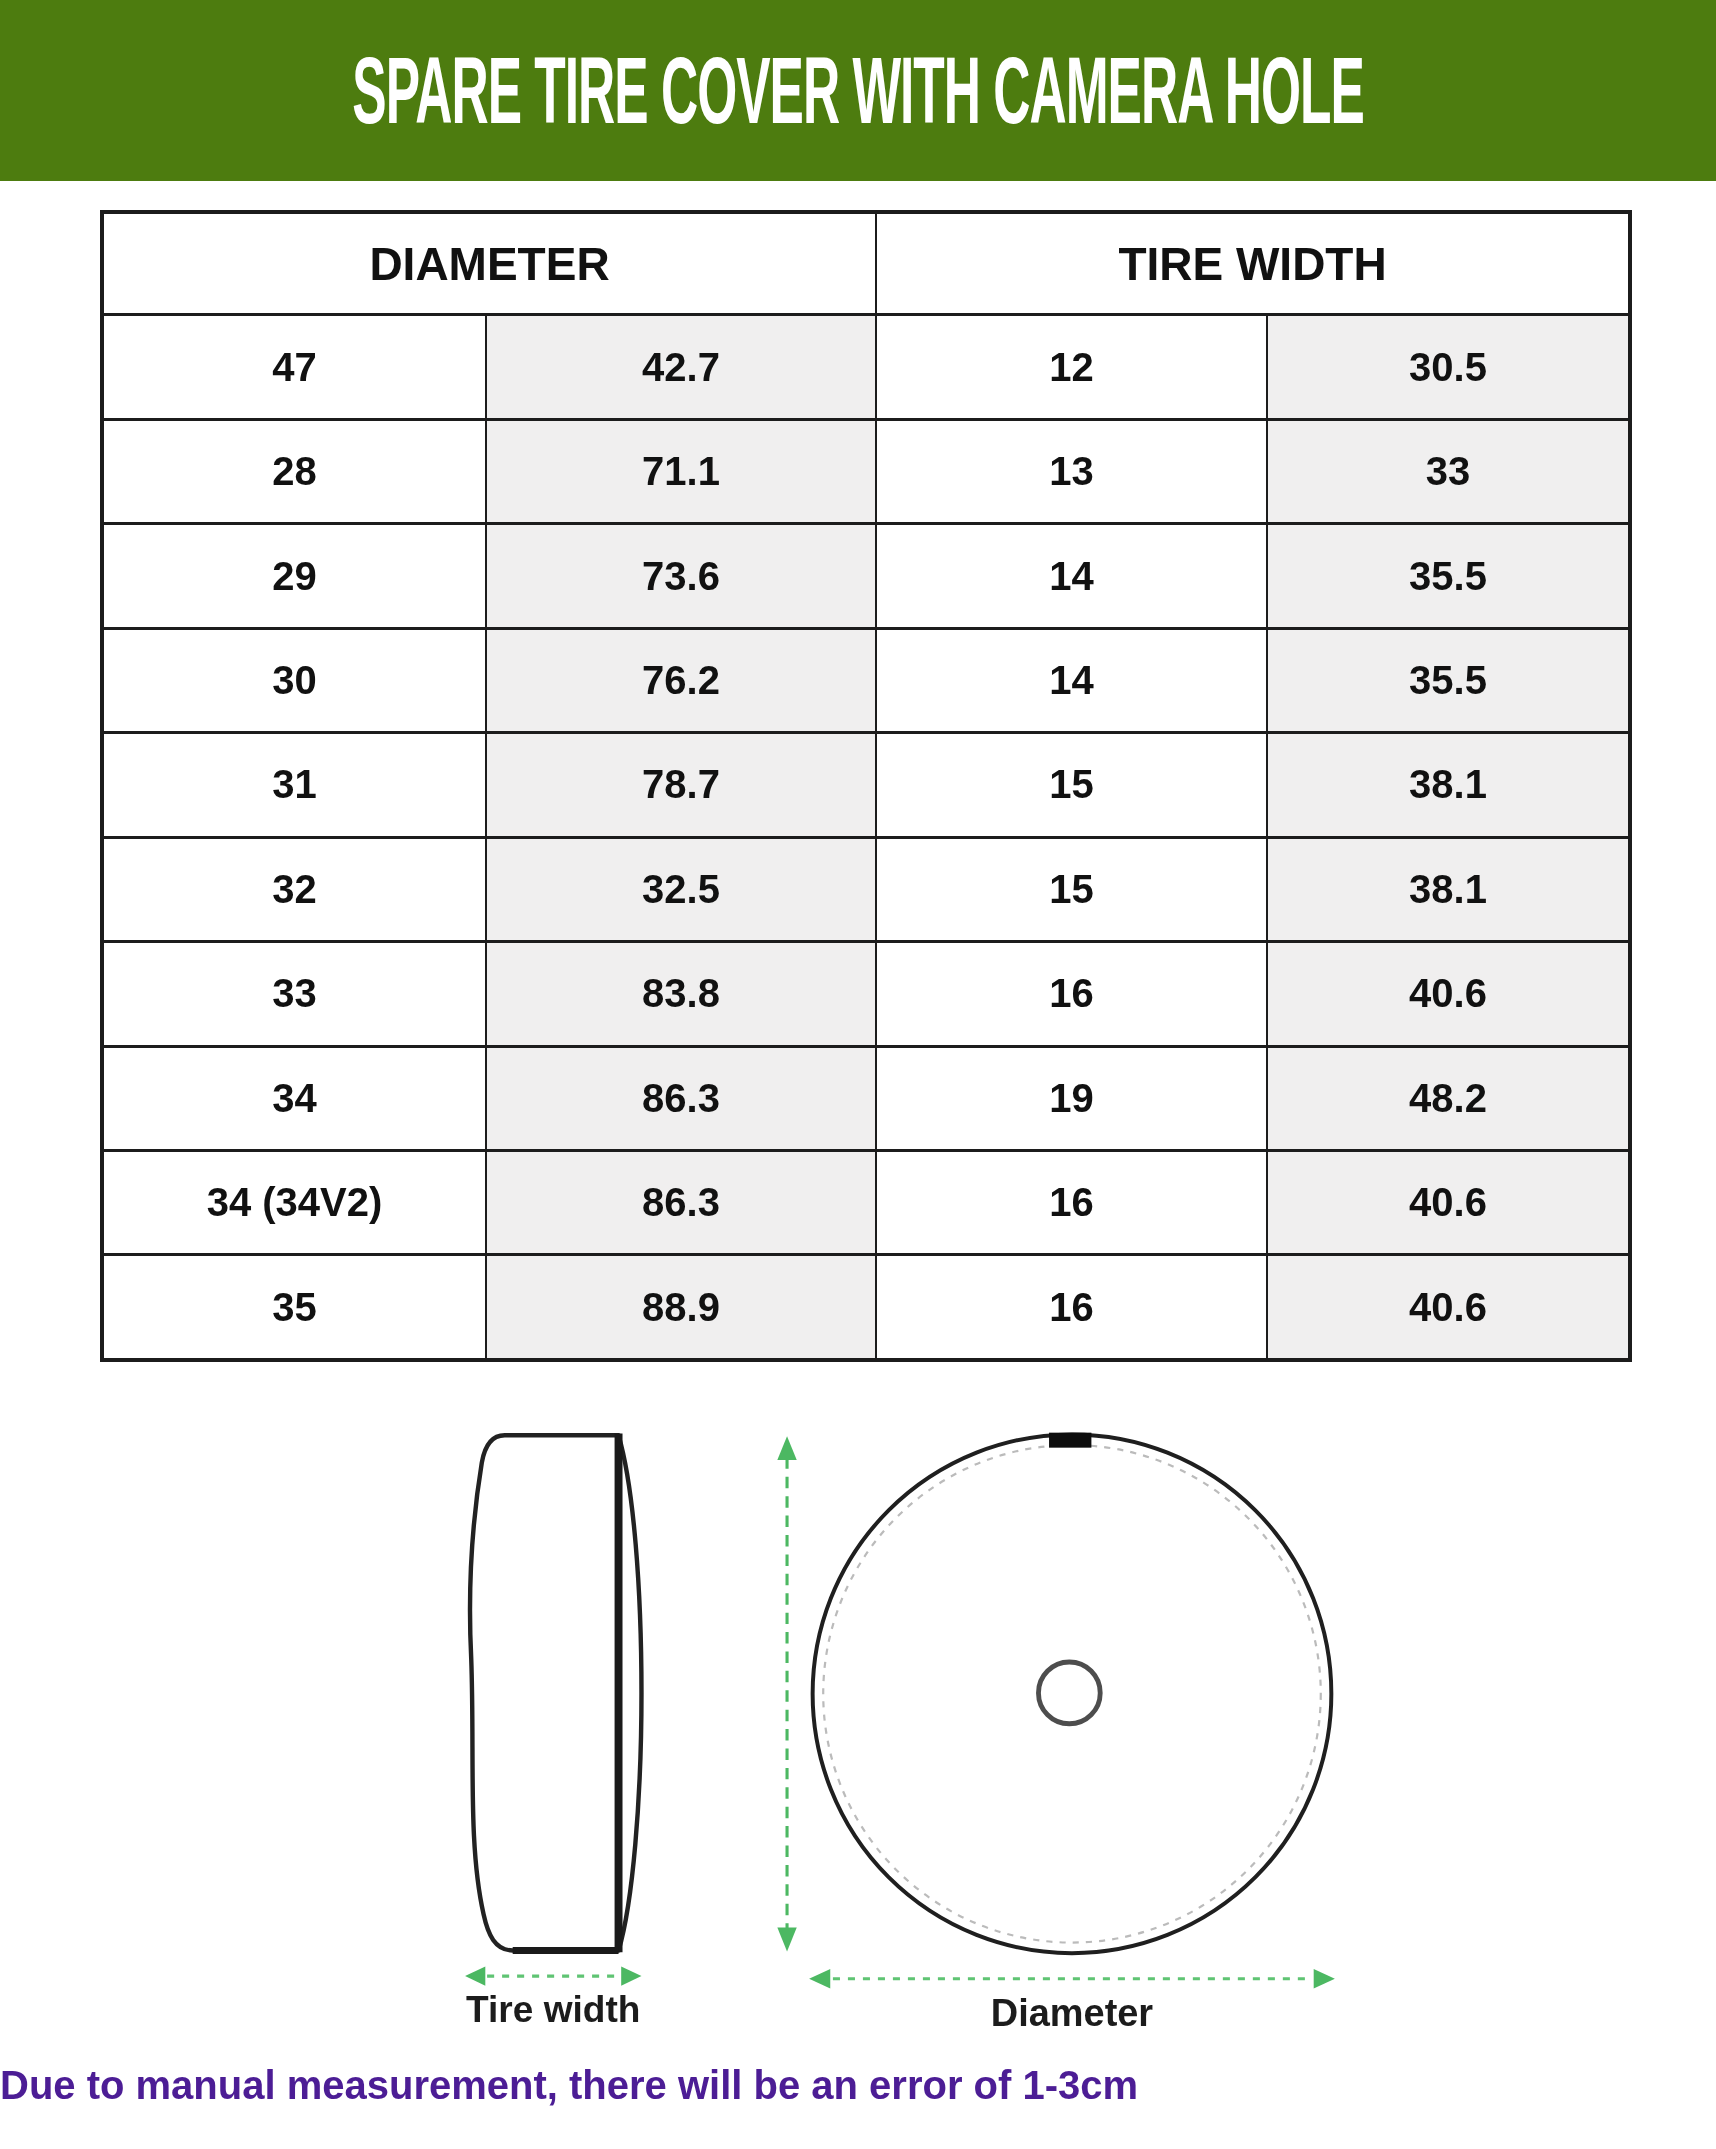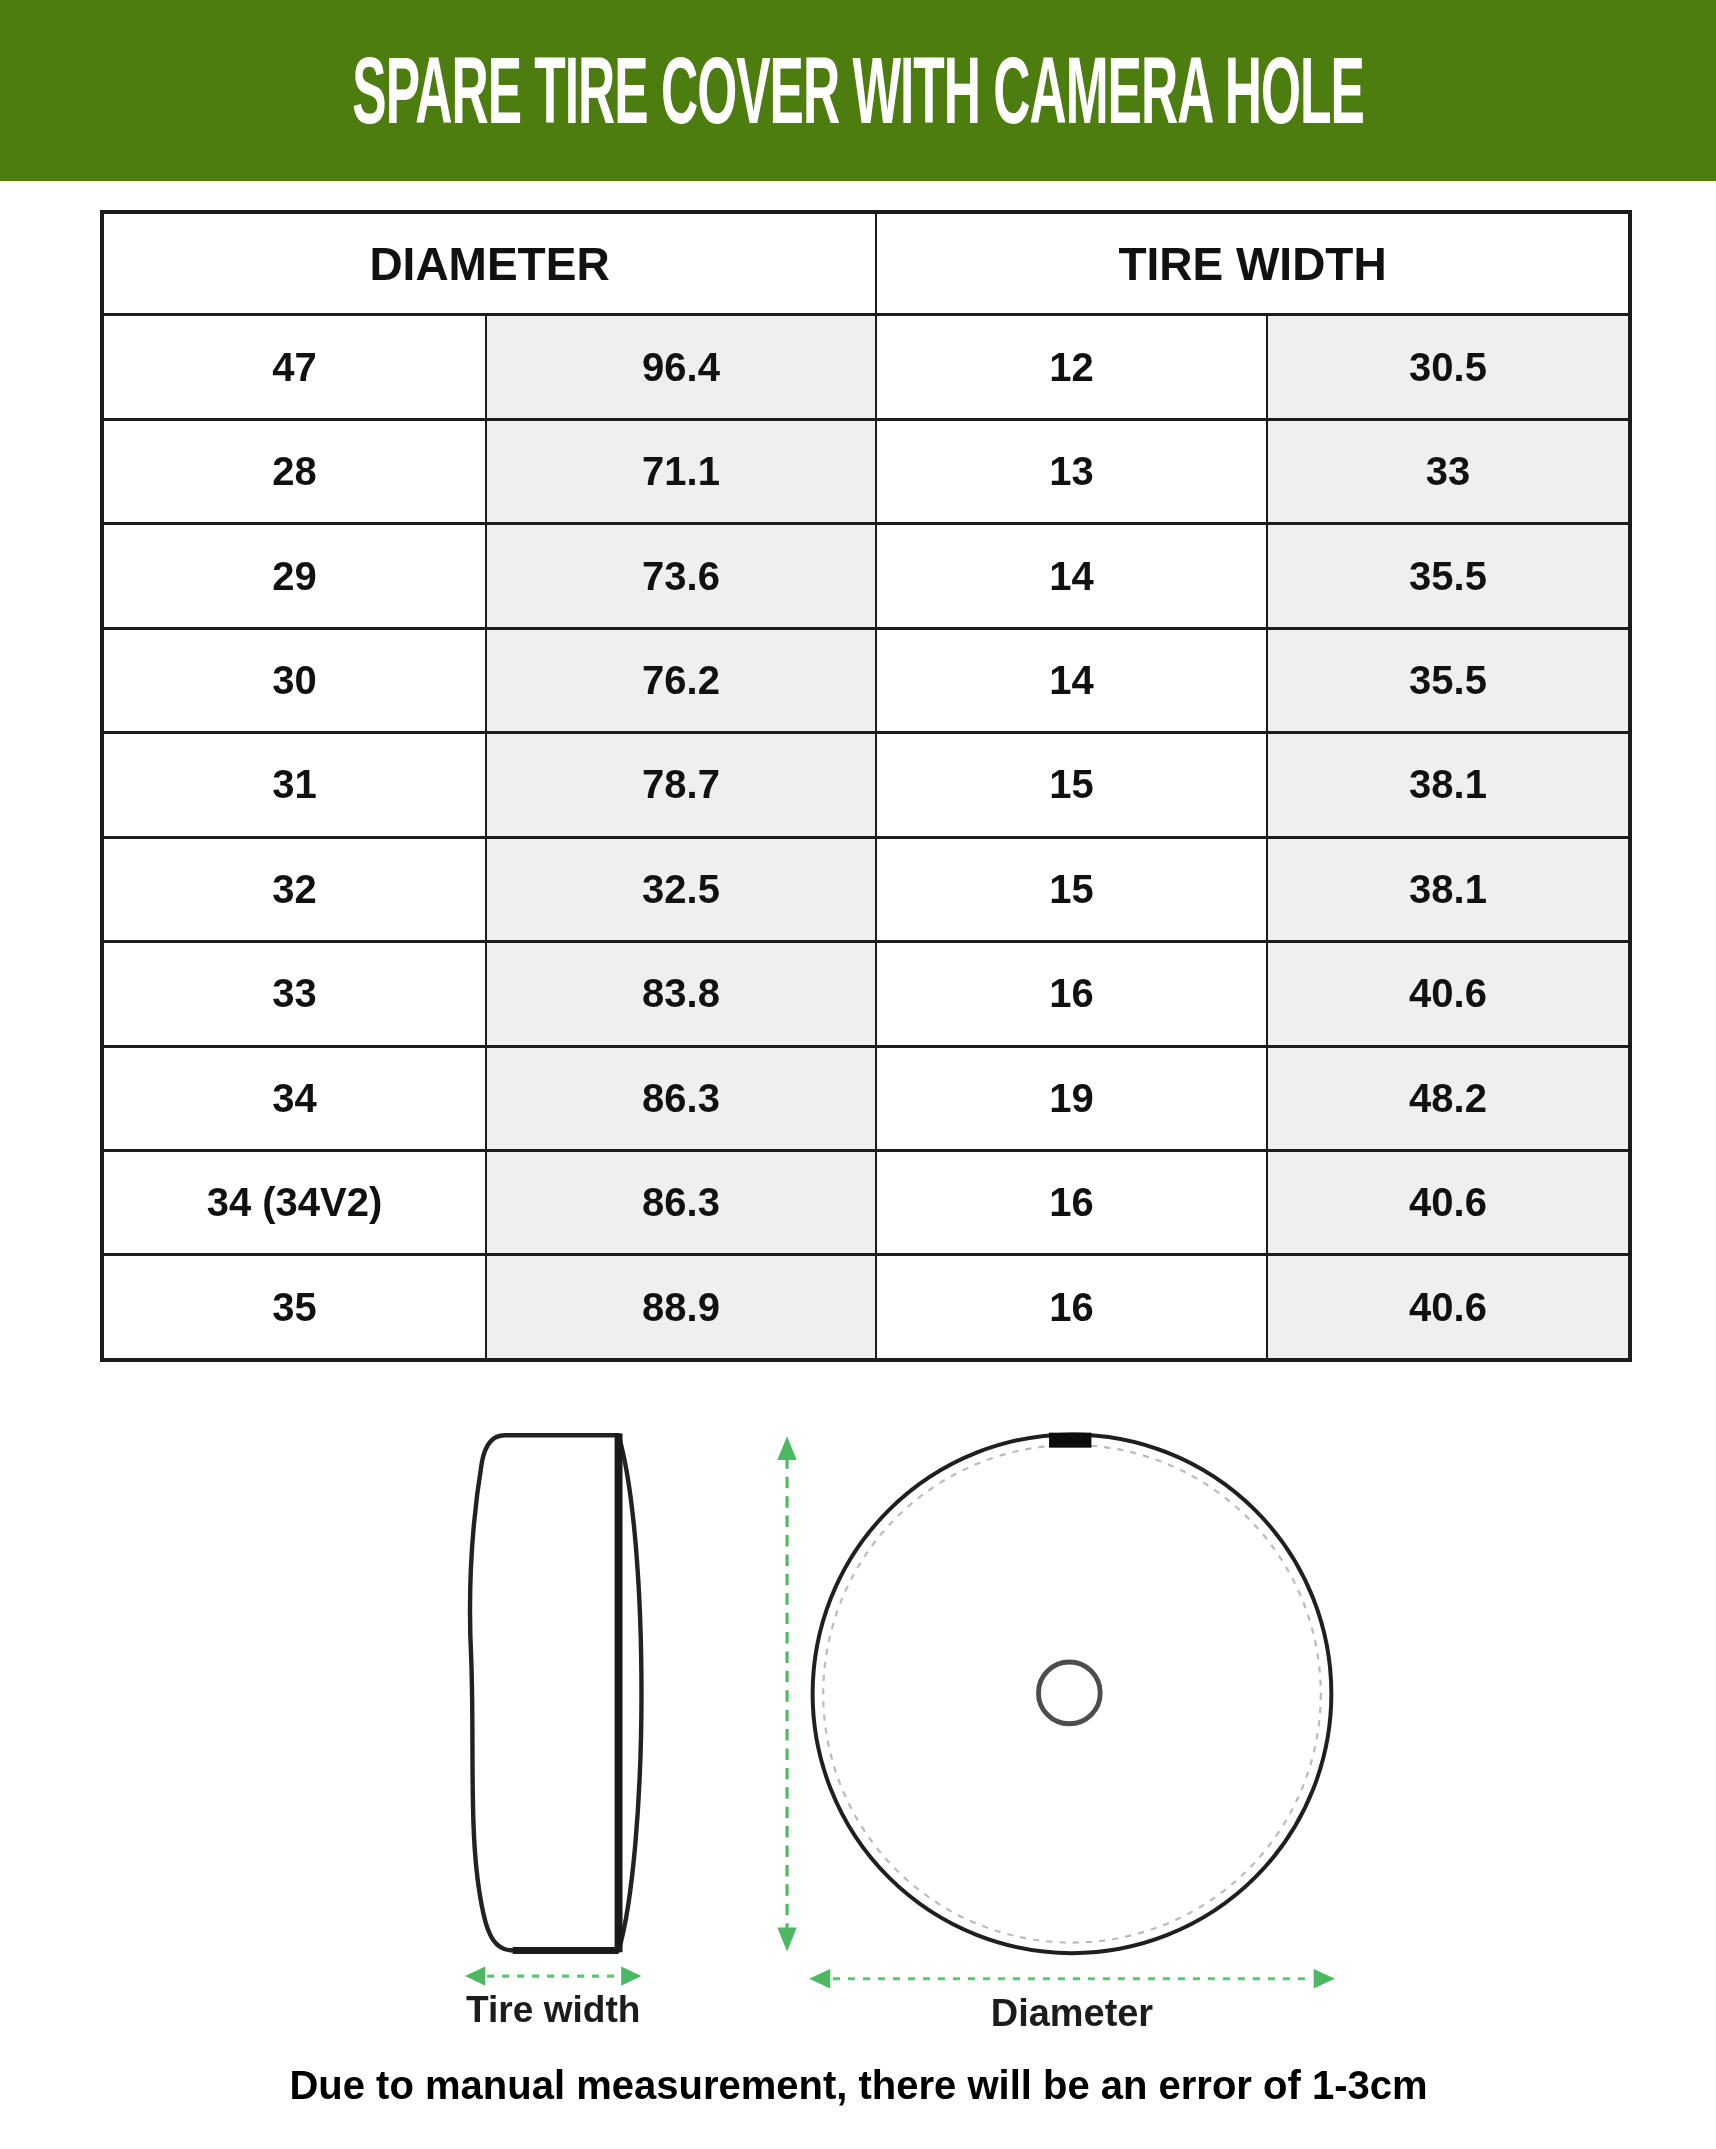--- a/index.html
+++ b/index.html
@@ -38,21 +38,21 @@
   tr.group-row th{font-size:46px;font-weight:bold;height:94px;background:#ffffff;}
   tr.subhead-row td{font-size:42px;font-weight:bold;height:97px;}
   tr.data-row td{font-size:40px;font-weight:600;height:96px;}
   td.cm-col{background:#f0efef;}
   td.inch-col{background:#ffffff;}
   
   .diagram-svg{position:absolute;left:0;top:0;width:1717px;height:2149px;}
   
   .note{
     position:absolute;left:0;top:2063px;width:1717px;
-    text-align:center;font-size:40px;font-weight:bold;color:#000000;
+    font-size:40px;font-weight:bold;color:#4c1d95;
     white-space:nowrap;
   }
 </style>
 </head>
 <body>
 
 <div class="page">
 
   <div class="banner">
     <h1>SPARE TIRE COVER WITH CAMERA HOLE</h1>
@@ -66,21 +66,21 @@
         <col style="width:391px">
           <col style="width:363px">
       </colgroup>
       <tbody>
           <tr class="group-row">
         <th colspan="2">DIAMETER</th>
         <th colspan="2">TIRE WIDTH</th>
       </tr>
       <tr class="data-row">
         <td class="inch-col">47</td>
-        <td class="cm-col">96.4</td>
+        <td class="cm-col">42.7</td>
         <td class="inch-col">12</td>
         <td class="cm-col">30.5</td>
       </tr>
       <tr class="data-row">
         <td class="inch-col">28</td>
         <td class="cm-col">71.1</td>
         <td class="inch-col">13</td>
         <td class="cm-col">33</td>
       </tr>
       <tr class="data-row">

